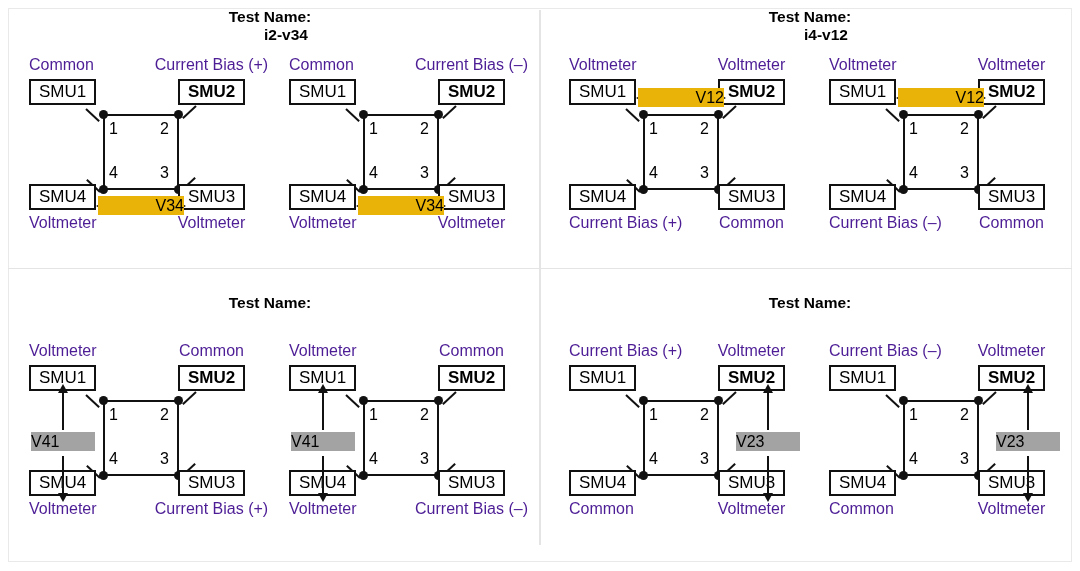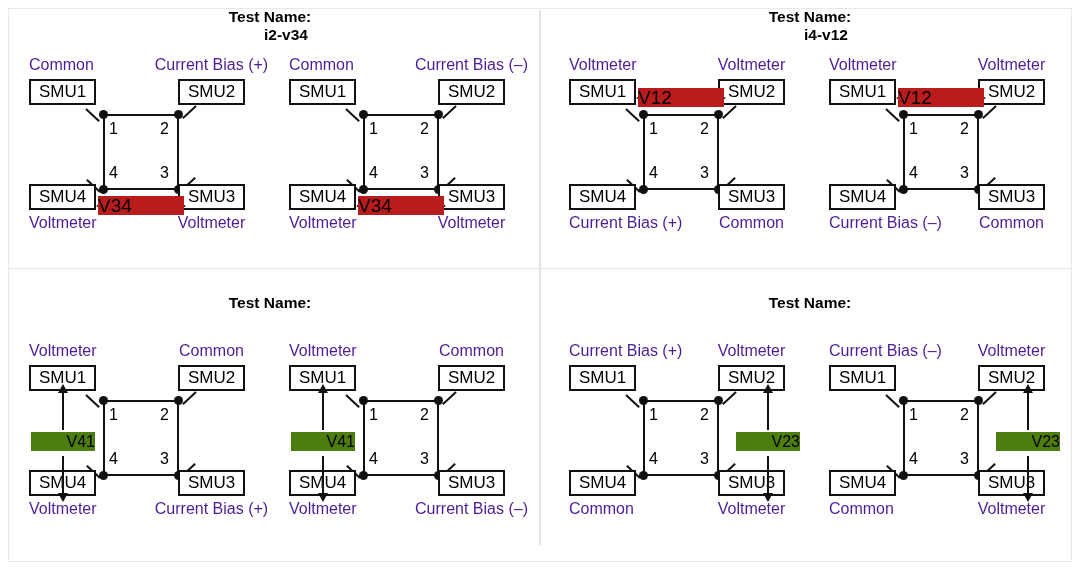--- a/index.html
+++ b/index.html
@@ -86,21 +86,21 @@
     border: 2px solid #111111;
     background: #ffffff;
     box-sizing: border-box;
     font-size: 17px;
     line-height: 22px;
     text-align: center;
     color: #000;
     z-index: 4;
   }
   .smu1 { left: 7px;   top: 34px; }
-  .smu2 { left: 156px; top: 34px; }
+  .smu2 { left: 156px; top: 34px; font-weight: bold; }
   .smu4 { left: 7px;   top: 139px; }
   .smu3 { left: 156px; top: 139px; }
 
   
   .term-label {
     position: absolute;
     font-size: 16px;
     line-height: 19px;
     white-space: nowrap;
     color: #4c1d95;
@@ -167,24 +167,24 @@
     left: 76px;
     top: 152px;
     width: 86px;
     height: 18px;
     z-index: 5;
   }
   .arrow-h .a-label {
     position: absolute;
     left: 0; top: -1px;
     width: 86px;
-    text-align: left;
-    font-size: 19px;
+    text-align: right;
+    font-size: 16px;
     line-height: 19px;
-    background: #b91c1c;
+    background: #eab308;
     color: #000;
   }
   .arrow-h .a-line-l,
   .arrow-h .a-line-r {
     position: absolute;
     top: 8px;
     height: 2px;
     background: #111111;
   }
   .arrow-h .a-line-l { left: 0;   width: 24px; }
@@ -205,24 +205,24 @@
     width: 40px;
     height: 110px;
     z-index: 5;
   }
   .arrow-v.v-left  { left: 21px;  top: 57px; }
   .arrow-v.v-right { left: 186px; top: 57px; }
   .arrow-v .a-label {
     position: absolute;
     left: -12px; top: 44px;
     width: 64px;
-    text-align: right;
+    text-align: left;
     font-size: 16px;
     line-height: 19px;
-    background: #4d7c0f;
+    background: #a3a3a3;
     color: #000;
   }
   .arrow-v .a-line-t,
   .arrow-v .a-line-b {
     position: absolute;
     left: 19px;
     width: 2px;
     background: #111111;
   }
   .arrow-v .a-line-t { top: 2px;  height: 40px; }

